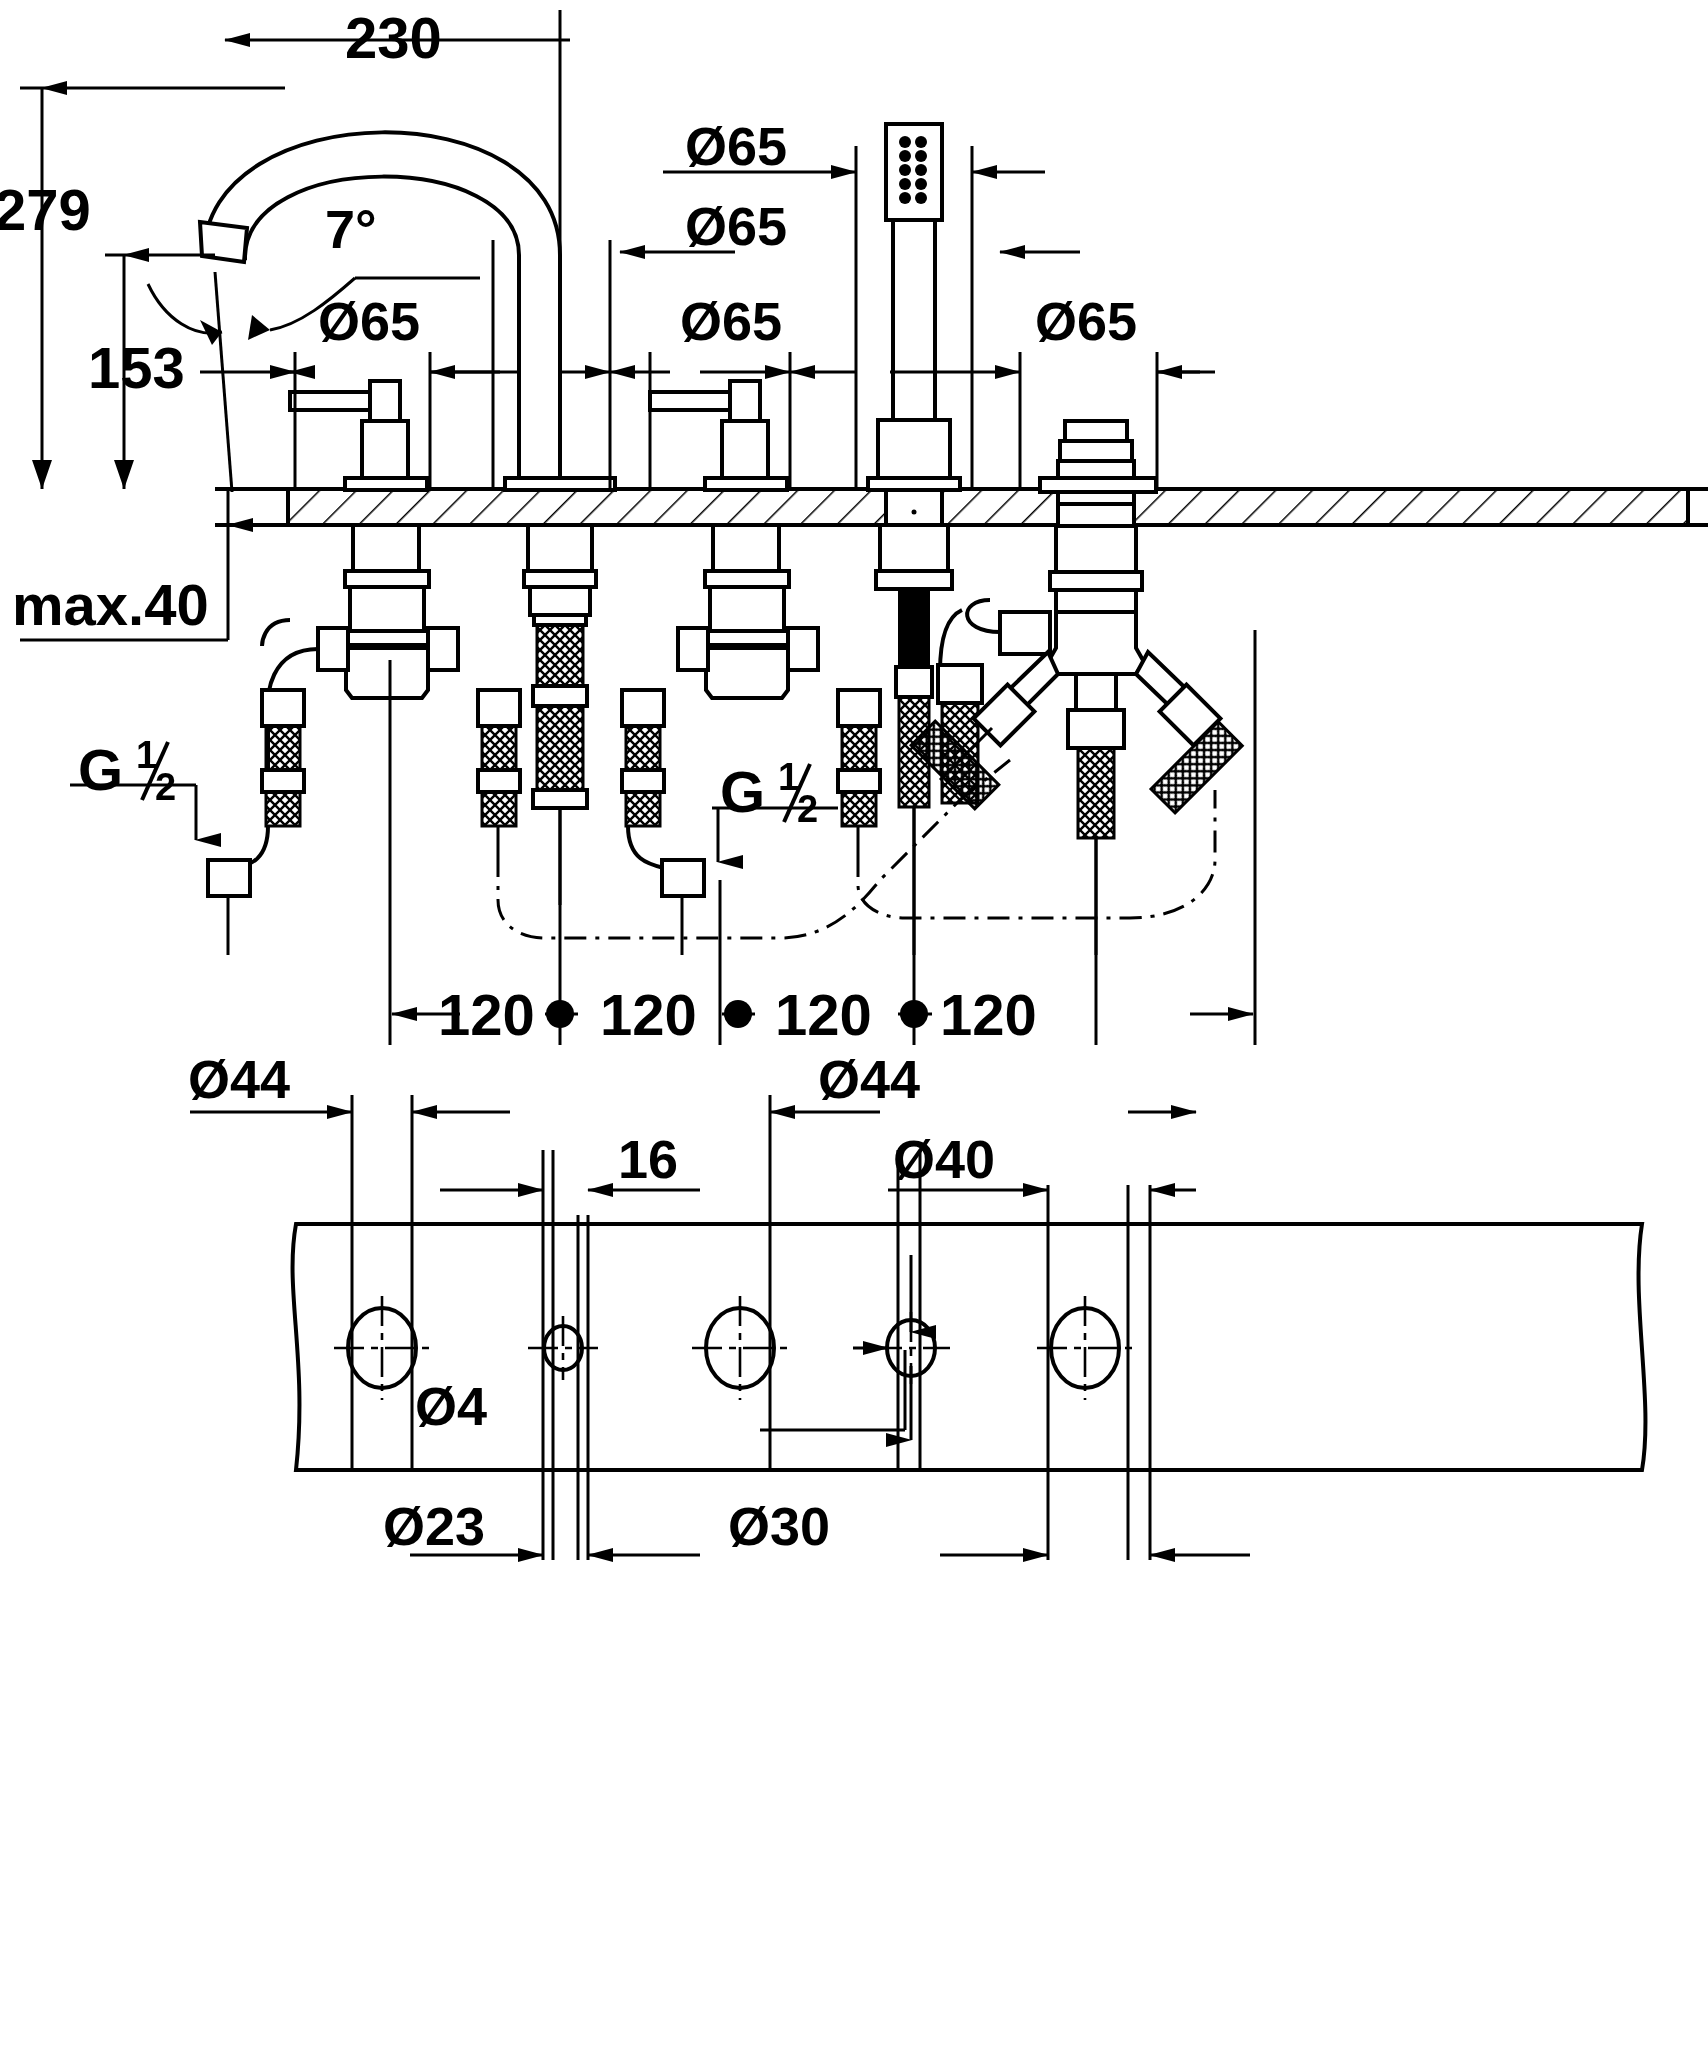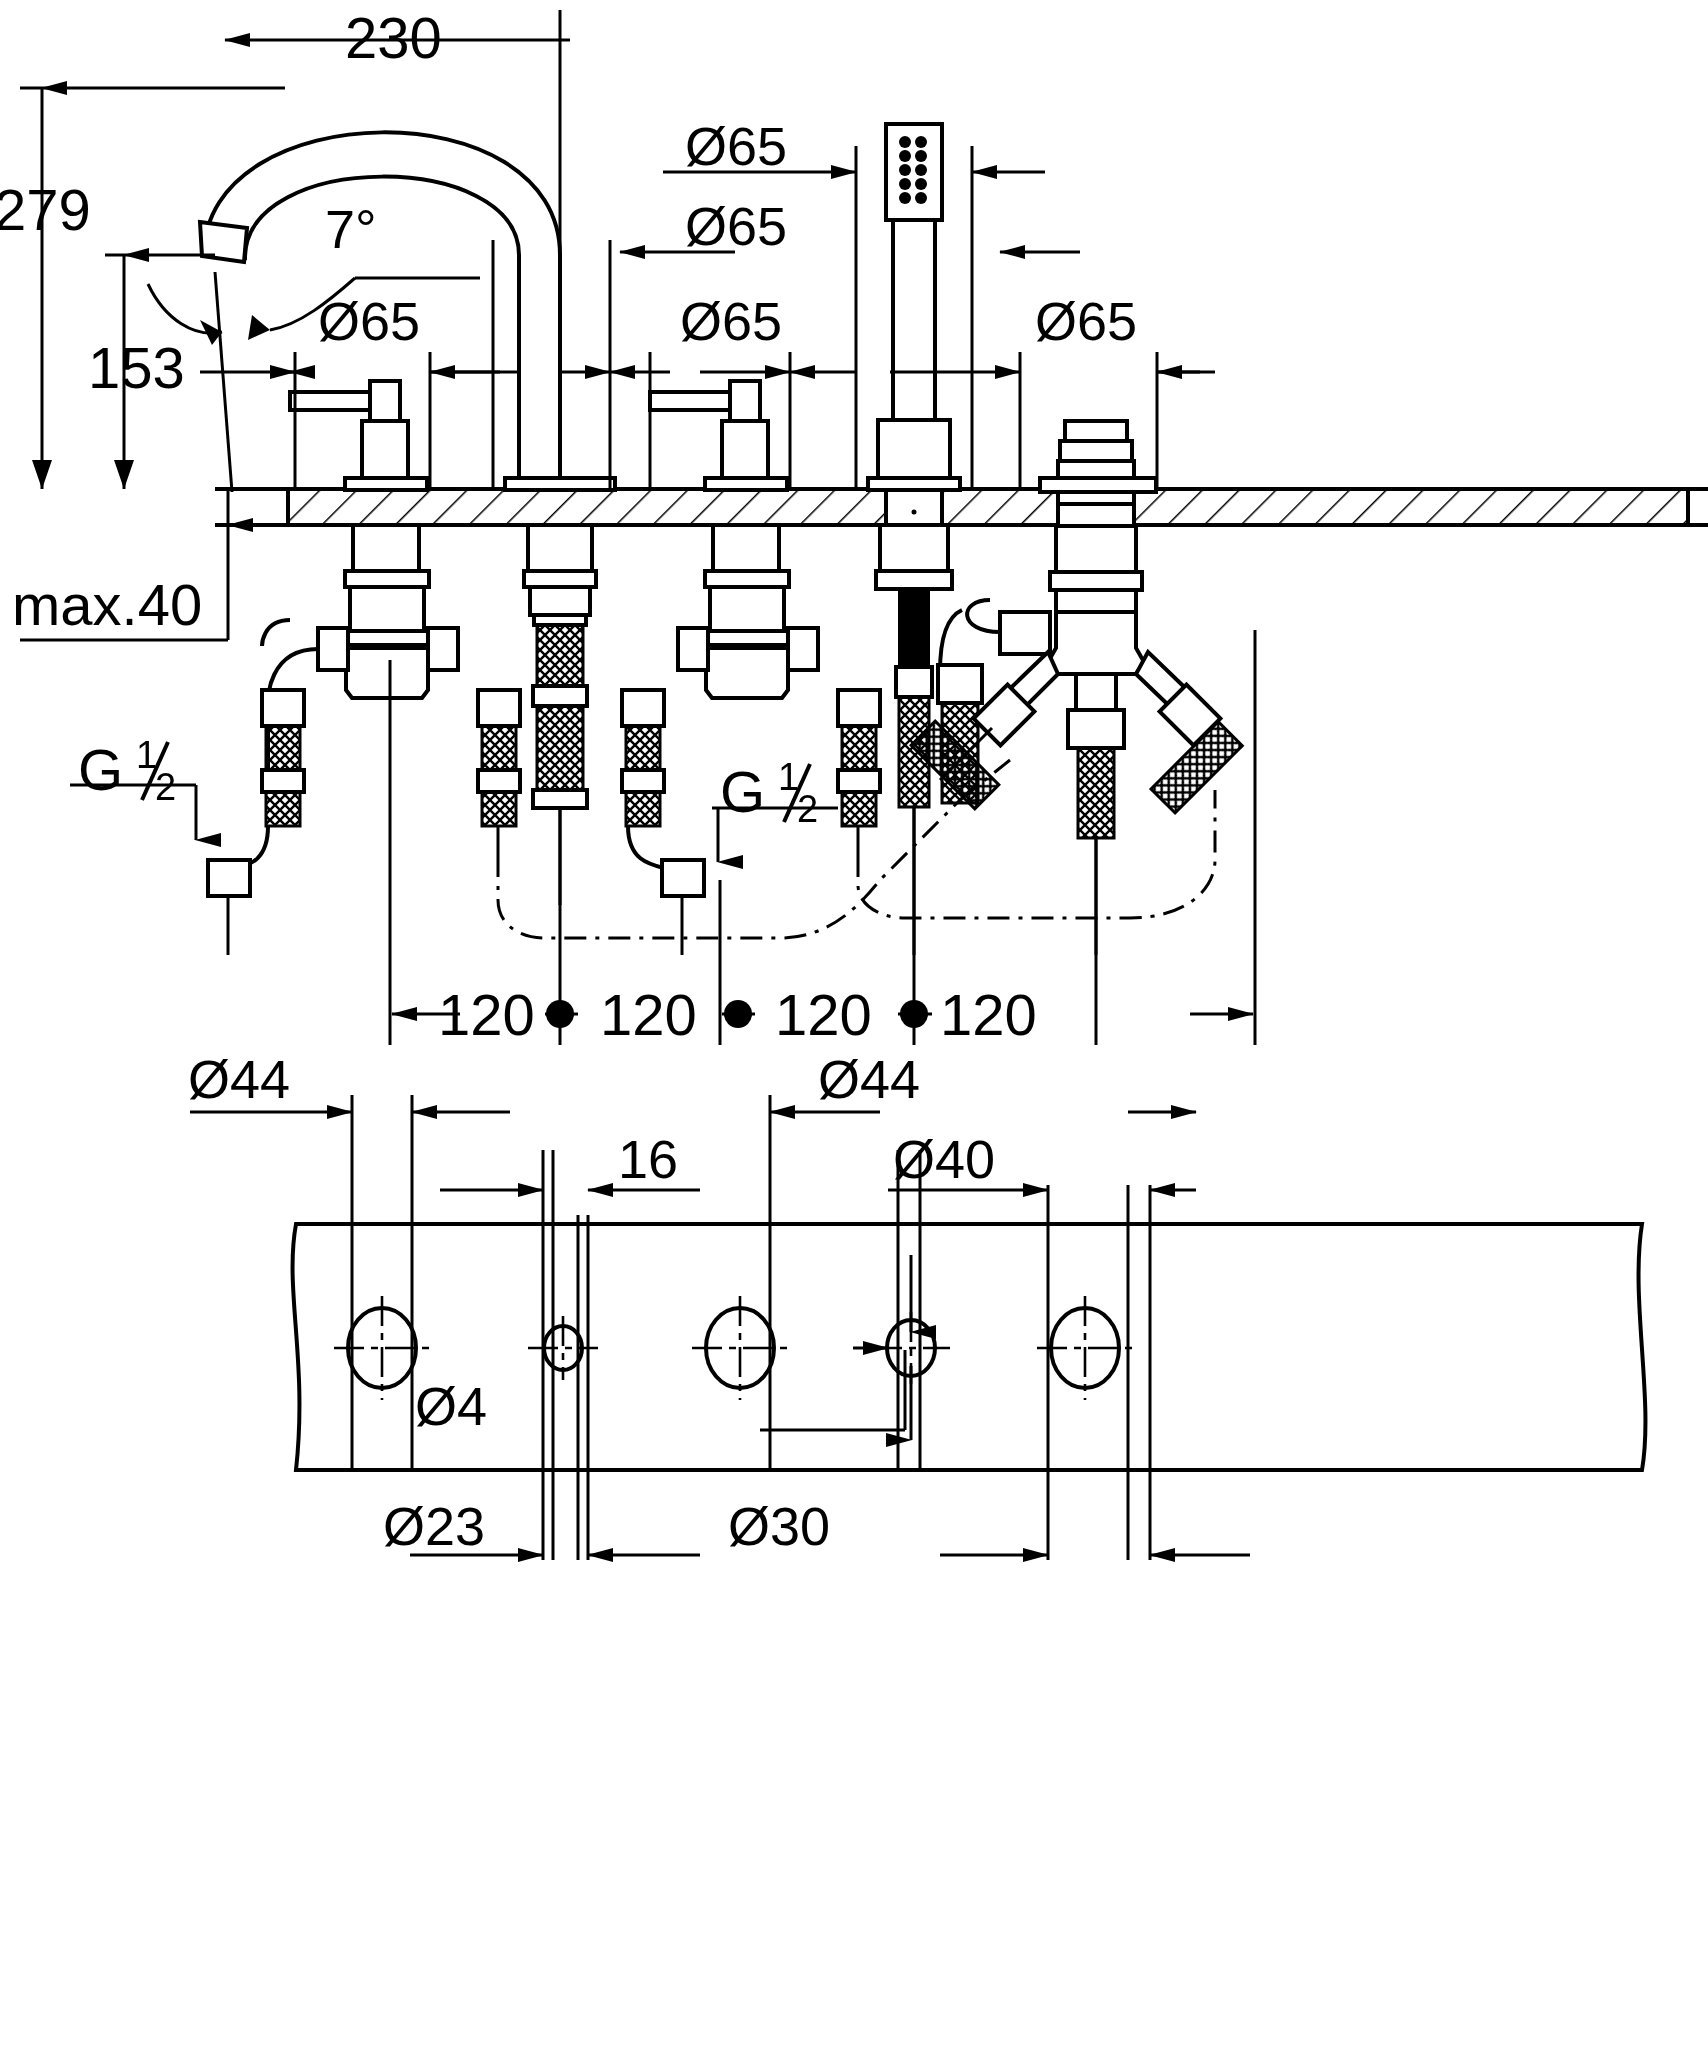--- a/index.html
+++ b/index.html
@@ -1,18 +1,18 @@
 <!DOCTYPE html>
 <html><head>
 <meta charset="utf-8">
 <title>Technical Drawing</title>
 <style>
   html,body{margin:0;padding:0;background:#ffffff;}
   body{font-family:"Liberation Sans",sans-serif;}
-  #stage{position:relative;width:1708px;height:2048px;background:#fff;overflow:hidden;}
+  #stage{position:relative;width:1708px;height:2048px;background:#fff;overflow:hidden;font-weight:bold;}
   svg{display:block;}
   .dimtext{font-family:"Liberation Sans",sans-serif;fill:#000;}
 </style>
 </head>
 <body>
 
 <div id="stage">
 <svg width="1708" height="2048" viewBox="0 0 1708 2048">
   <defs>
     <marker id="ar" markerWidth="26" markerHeight="14" refX="25" refY="7" orient="auto" markerUnits="userSpaceOnUse">

